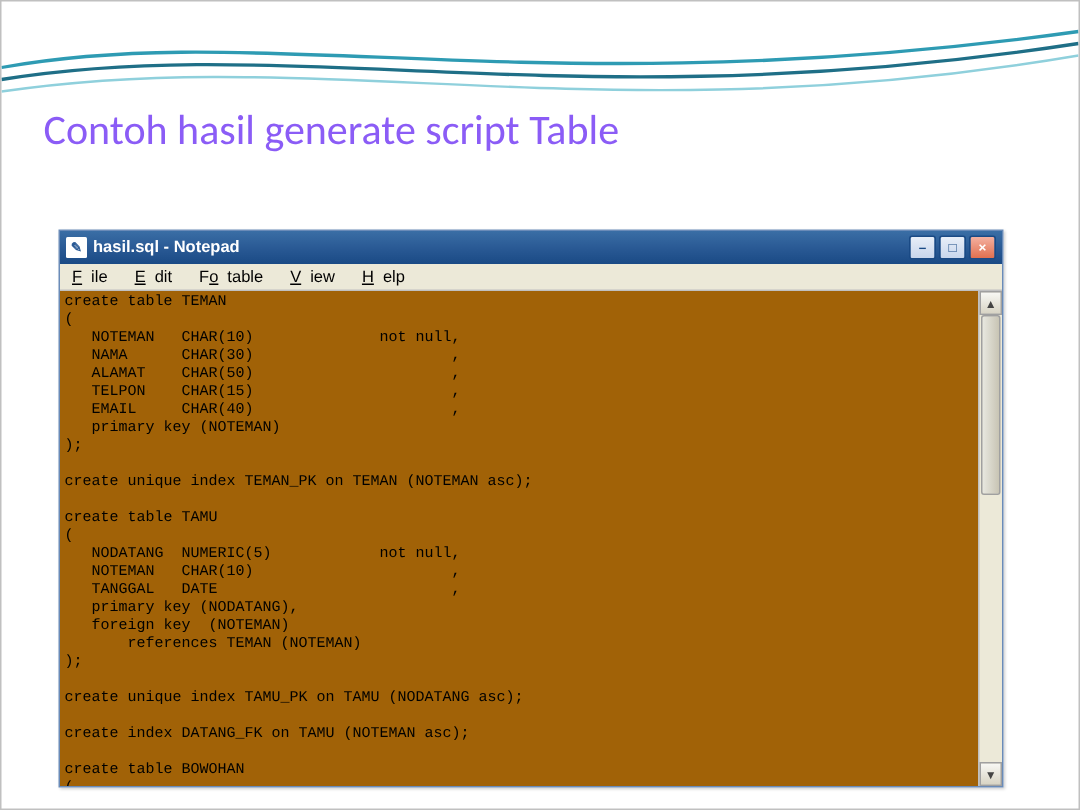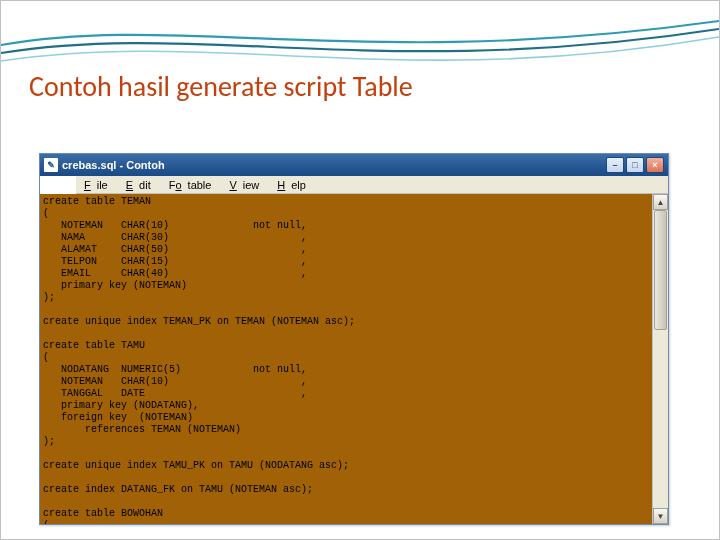--- a/index.html
+++ b/index.html
@@ -17,21 +17,21 @@
     top: 0; left: 0; right: 0;
     height: 80px;
     pointer-events: none;
   }
   .swoosh svg { width: 100%; height: 100%; }
   .slide-title {
     position: absolute;
     top: 68px;
     left: 28px;
     font-size: 28px;
-    color: #c2410c;
+    color: #8b5cf6;
     font-weight: 400;
   }
   .slide-title .line2 {
     display: block;
     margin-top: 2px;
   }
 
   .notepad-window {
     position: absolute;
     top: 152px;
@@ -84,21 +84,20 @@
   }
 
   .menubar {
     height: 18px;
     background: #ece9d8;
     border-bottom: 1px solid #c0c0c0;
     display: flex;
     align-items: center;
     padding: 0 2px;
     font-size: 11px;
-    margin-left: 36px;
   }
   .menubar span {
     padding: 1px 6px;
     cursor: default;
   }
   .menubar span u { text-decoration: underline; }
 
   .editor-wrap {
     position: relative;
     background: #a16207;
@@ -159,21 +158,21 @@
 </div>
 
 <div class="slide-title">
   <span>Contoh hasil generate script Table</span>
 </div>
 
 <div class="notepad-window">
 
   <div class="titlebar">
     <span class="app-icon">✎</span>
-    <span class="title-text">crebas.sql - Contoh</span>
+    <span class="title-text">hasil.sql - Notepad</span>
     <div class="win-btns">
       <div class="win-btn">
           <span>–</span>
         </div>
       <div class="win-btn">
           <span>□</span>
         </div>
       <div class="win-btn close">
           <span>×</span>
         </div>

